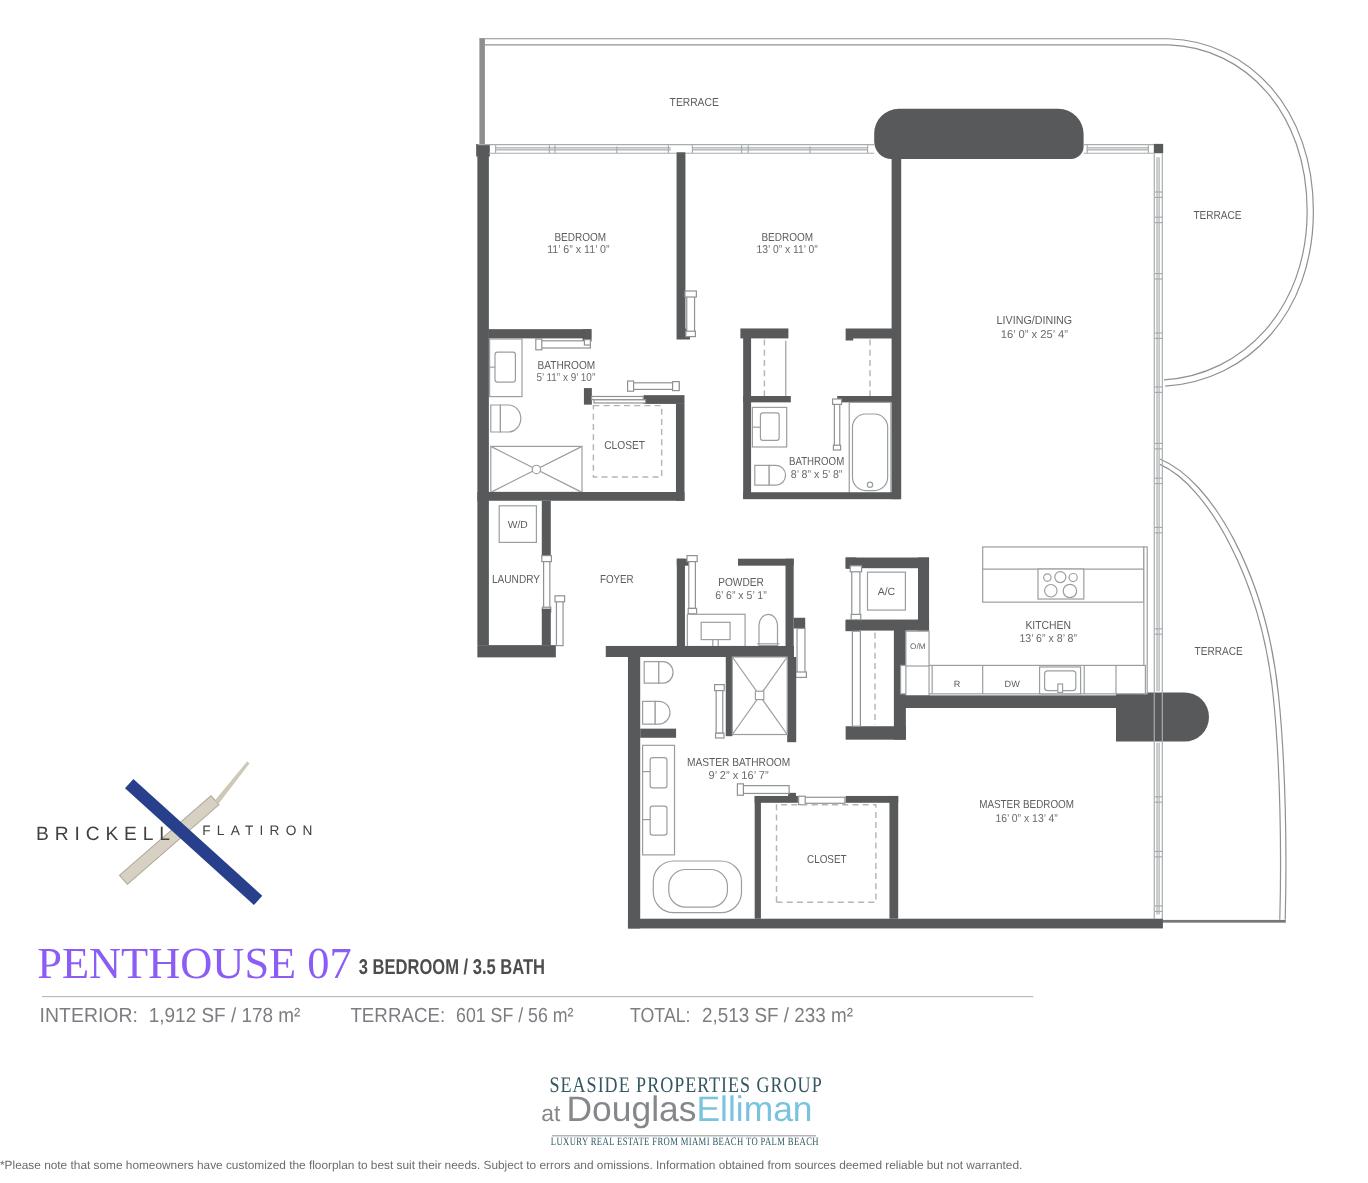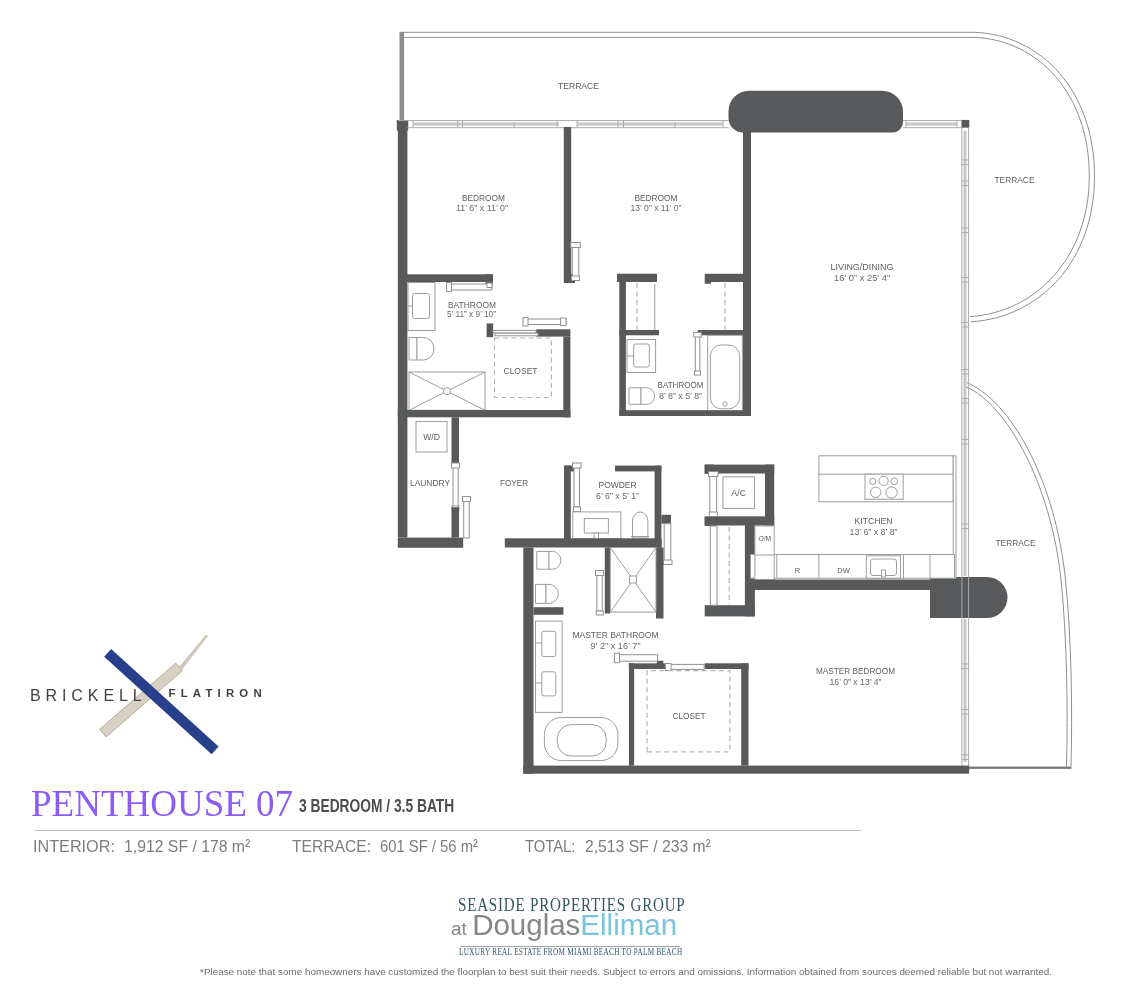--- a/index.html
+++ b/index.html
@@ -482,21 +482,21 @@
       <rect x="30.5" y="85" width="101" height="10" fill="#d7d1c4" stroke="#b3aa98" stroke-width="0.9"></rect>
     </g>
 <polygon points="119,57 146,24.5 148,26 122,60" fill="#cfc8b9"></polygon>
 <g transform="rotate(42.2 101.5 91.5)">
       <rect x="29" y="86.5" width="145" height="10.4" fill="#28408c"></rect>
     </g>
 </svg>
 
 <div class="abs" style="left:30px;top:687px;font-size:16px;font-weight:normal;color:#414142;letter-spacing:4.9px;white-space:nowrap">BRICKELL</div>
 
-<div class="abs" style="left:168.5px;top:687px;font-size:11.4px;font-weight:bold;color:#414142;letter-spacing:5.2px;white-space:nowrap">FLATIRON</div>
+<div class="abs" style="left:168.5px;top:687px;font-size:11.4px;font-weight:normal;color:#414142;letter-spacing:5.2px;white-space:nowrap">FLATIRON</div>
 
 <div class="abs" style="left:31px;top:782px;font-family:'Liberation Serif',serif;font-size:37px;color:#8b5cf6;white-space:nowrap">PENTHOUSE 07</div>
 
 <div class="abs" style="left:299px;top:796.2px;font-size:17.8px;font-weight:bold;color:#4c4d4f;white-space:nowrap;transform:scaleX(.775);transform-origin:0 0">3 BEDROOM / 3.5 BATH</div>
 
 <div class="abs" style="left:35px;top:829.5px;width:826px;height:1px;background:#bcbcbc"></div>
 
 <div class="abs" style="left:32.6px;top:836.6px;font-size:17px;color:#7b7d80;white-space:nowrap;transform:scaleX(.953);transform-origin:0 0">INTERIOR:</div>
 <div class="abs" style="left:124.2px;top:836.6px;font-size:17px;color:#7b7d80;white-space:nowrap;transform:scaleX(.928);transform-origin:0 0">1,912 SF / 178 m²</div>
 
@@ -507,13 +507,13 @@
 <div class="abs" style="left:585.4px;top:836.6px;font-size:17px;color:#7b7d80;white-space:nowrap;transform:scaleX(.925);transform-origin:0 0">2,513 SF / 233 m²</div>
 
 <div class="abs" id="seaside" style="left:458.4px;top:894.9px;font-family:'Liberation Serif',serif;font-size:18.5px;color:#34565f;letter-spacing:1px;white-space:nowrap;transform:scaleX(.813);transform-origin:0 0">SEASIDE PROPERTIES GROUP</div>
 
 <div class="abs" id="elliman" style="left:451px;top:910.2px;line-height:1;white-space:nowrap;font-family:Liberation Sans, sans-serif;transform-origin:0 0"><span style="font-size:19px;color:#85878a">at </span><span style="font-size:29.5px;color:#85878a">Douglas</span><span style="font-size:29.5px;color:#79c3de">Elliman</span></div>
 
 <div class="abs" style="left:460px;top:945.6px;width:220px;height:1px;background:#a3a3a3"></div>
 
 <div class="abs" id="luxury" style="left:459.2px;top:947.2px;font-family:'Liberation Serif',serif;font-size:9.4px;color:#2e5a64;letter-spacing:0.4px;white-space:nowrap;transform:scaleX(.768);transform-origin:0 0">LUXURY REAL ESTATE FROM MIAMI BEACH TO PALM BEACH</div>
 
-<div class="abs" style="left:0;top:966px;width:1052px;text-align:right;font-size:9.9px;color:#6b6b6b;white-space:nowrap">*Please note that some homeowners have customized the floorplan to best suit their needs. Subject to errors and omissions. Information obtained from sources deemed reliable but not warranted.</div>
+<div class="abs" style="left:0;top:966px;width:1052px;text-align:left;font-size:9.9px;color:#6b6b6b;white-space:nowrap">*Please note that some homeowners have customized the floorplan to best suit their needs. Subject to errors and omissions. Information obtained from sources deemed reliable but not warranted.</div>
 
 </body></html>

